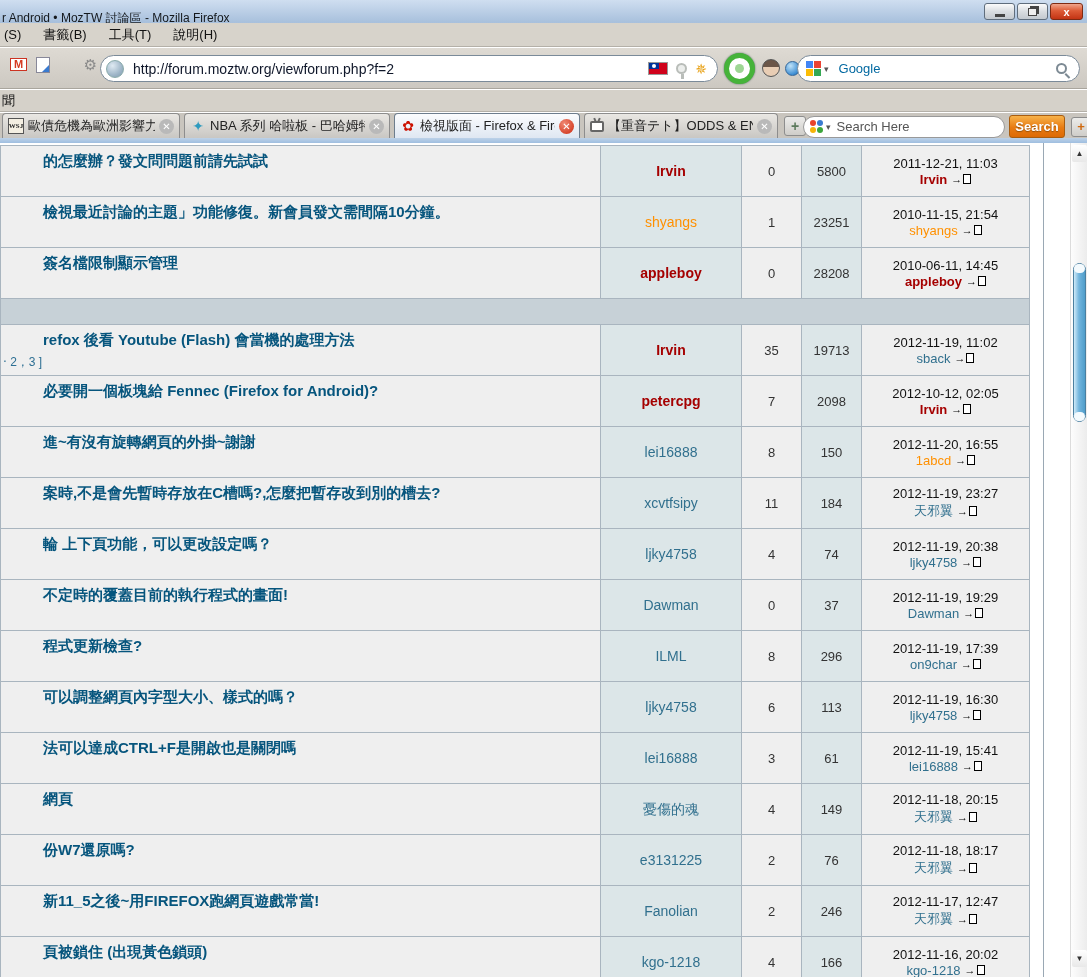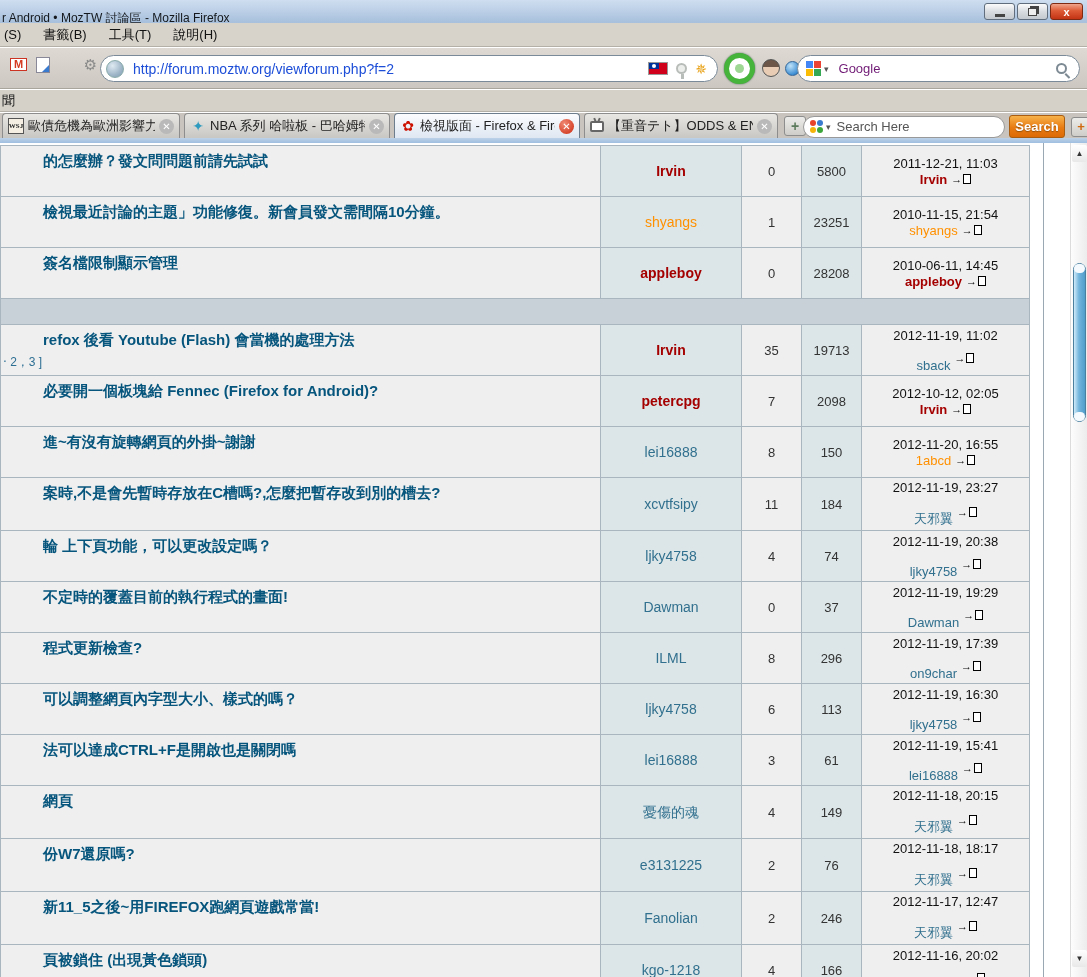--- a/index.html
+++ b/index.html
@@ -38,21 +38,21 @@
     border-left:7px solid transparent; border-bottom:7px solid #3a7bd0; }
   .gsquares, .g4 { display:grid; grid-template-columns:7px 7px; grid-template-rows:7px 7px; gap:1px; }
   .gsquares span:nth-child(1){background:#4285f4;} .gsquares span:nth-child(2){background:#ea4335;}
   .gsquares span:nth-child(3){background:#fbbc05;} .gsquares span:nth-child(4){background:#34a853;}
   .gear { font-family:"DejaVu Sans",sans-serif; font-size:15px; color:#8a8a8a; }
 
   .urlbar { position:absolute; left:100px; top:7px; width:618px; height:27px; background:#fff;
     border:1px solid #7a8a99; border-radius:14px; display:flex; align-items:center; }
   .globe { width:18px; height:18px; border-radius:50%; margin-left:5px;
     background:radial-gradient(circle at 35% 30%, #dfeaf2, #9fb6c8 60%, #7e98ad); border:1px solid #8aa; }
-  .url-text { font-size:14px; color:#1d4ed8; margin-left:9px; white-space:nowrap; flex:1; }
+  .url-text { font-size:14px; color:#0f172a; margin-left:9px; white-space:nowrap; flex:1; }
   .urlbar-right { display:flex; align-items:center; gap:8px; margin-right:10px; }
   .twflag { width:20px; height:13px; background:#d0021b; position:relative; border:1px solid #999; }
   .twflag::before { content:""; position:absolute; left:0; top:0; width:10px; height:6px; background:#003399; }
   .twflag::after { content:""; position:absolute; left:3px; top:1px; width:4px; height:4px; border-radius:50%; background:#fff; }
   .keyico { width:11px; height:11px; border-radius:50%; border:2px solid #b9bdb9; background:#eceeec; position:relative; }
   .keyico::after { content:""; position:absolute; left:3px; top:9px; width:3px; height:5px; background:#b9bdb9; }
   .personico { font-size:14px; color:#e8a013; line-height:1; }
 
   .refresh-btn { position:absolute; left:724px; top:5px; width:31px; height:31px; border-radius:50%;
     background:#fff; border:5px solid #46b33a; box-shadow:0 0 2px #465; }
@@ -61,21 +61,21 @@
   .faceico { width:18px; height:18px; border-radius:50%; background:linear-gradient(#6b5648 45%, #e8cdb4 45%);
     border:1px solid #555; }
   .blueico { width:15px; height:15px; border-radius:50%;
     background:radial-gradient(circle at 35% 30%, #bfe2f8, #3f8fd4 70%, #2a6faf); border:1px solid #369; }
   .nav-right-icons { position:absolute; left:762px; top:11px; display:flex; gap:5px; align-items:center; }
 
   .searchbar { position:absolute; left:797px; top:7px; width:283px; height:27px; background:#fff;
     border:1px solid #7a8a99; border-radius:14px; display:flex; align-items:center; }
   .search-engine { display:flex; align-items:center; gap:3px; margin-left:8px; }
   .caret { font-size:9px; color:#555; }
-  .search-value { font-size:13px; color:#701a75; margin-left:10px; flex:1; }
+  .search-value { font-size:13px; color:#0369a1; margin-left:10px; flex:1; }
   .magnifier { width:11px; height:11px; border:2px solid #7d8a94; border-radius:50%; position:relative; margin-right:12px; }
   .magnifier::after { content:""; position:absolute; left:8px; top:8px; width:6px; height:2px;
     background:#7d8a94; transform:rotate(45deg); transform-origin:0 0; }
 
   
   .bookmarksbar { position:absolute; left:0; top:90px; width:100%; height:22px; background:#d5d1c9;
     border-bottom:1px solid #b4b0a8; display:flex; align-items:center; }
   .bookmark-item { font-size:13px; color:#111; padding-left:2px; }
 
   
@@ -126,21 +126,21 @@
   td.c-title { background:#efefef; vertical-align:top; padding:6px 6px 0 2px; }
   td.c-author { background:#dce6e8; text-align:center; vertical-align:middle; }
   td.c-replies { background:#efefef; text-align:center; vertical-align:middle; font-size:13px; color:#333; }
   td.c-views { background:#dce6e8; text-align:center; vertical-align:middle; font-size:13px; color:#333; }
   td.c-last { background:#efefef; text-align:center; vertical-align:middle; padding:2px 4px; }
   tr.sep td { height:26px; background:#c7d1d7; }
   .topic-title { font-size:15px; font-weight:bold; color:#06557d; text-decoration:none; display:block;
     white-space:nowrap; overflow:hidden;padding-left:40px; }
   .topic-sub { font-size:12px; color:#2d6f93; margin-top:4px; }
   a.author { font-size:14px; text-decoration:none; }
-  .au-blue { color:#31708e;margin-top:14px; }
+  .au-blue { color:#31708e; }
   .au-red { color:#a50000; font-weight:bold; }
   .au-orange { color:#ff9000; font-weight:normal; }
   .last-date { font-size:13px; color:#111; white-space:nowrap; }
   .last-line { display:flex; align-items:center; justify-content:center; gap:4px; margin-top:1px; }
   .last-line a.author { font-size:13px; }
   .goto-icon { display:inline-flex; align-items:center; gap:1px; }
   .goto-icon .arrow { font-size:11px; font-weight:bold; color:#000; line-height:1; }
   .goto-icon .page { width:8px; height:10px; background:#fff; border:1px solid #000; display:inline-block; }
 
   .right-divider { position:absolute; left:1043px; top:143px; width:1px; height:834px; background:#9aa8b4; }

